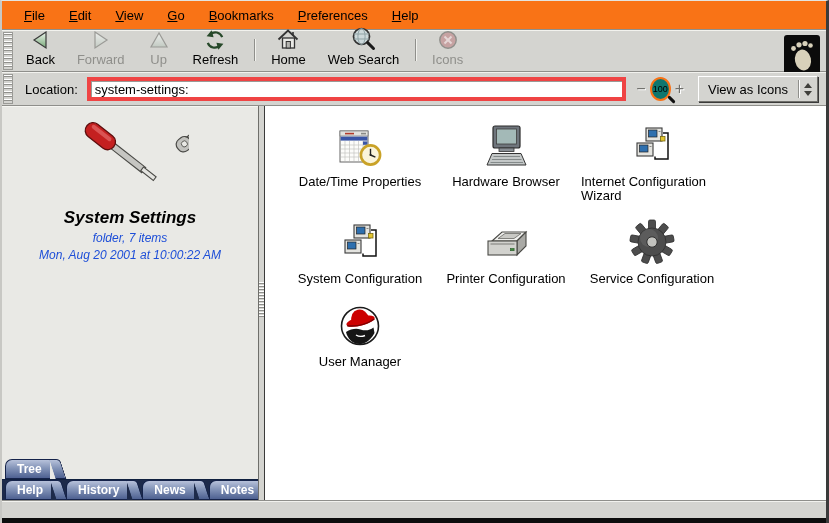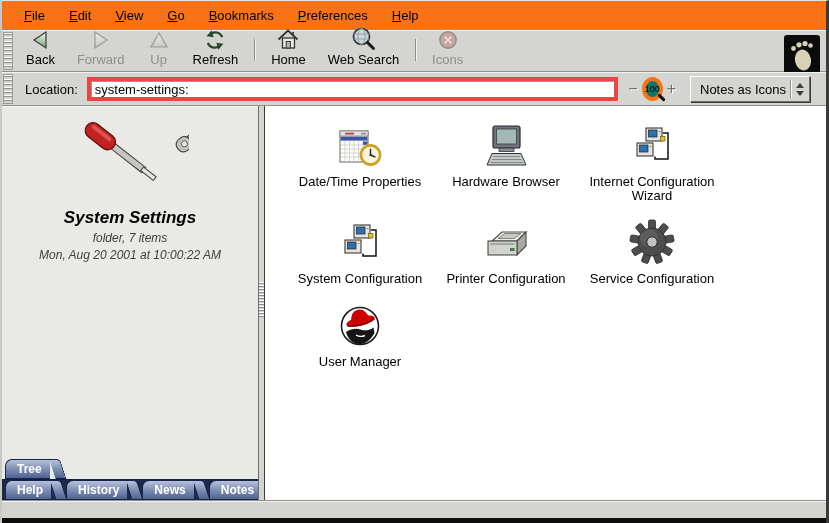--- a/index.html
+++ b/index.html
@@ -40,31 +40,31 @@
   .tb-sep { width:1px; background:#8f8f8b; margin:8px 5px 10px 5px; box-shadow:1px 0 0 #f2f2ee; }
   .tb-spacer { flex:1; }
   .throbber {
     width:36px; height:44px; margin-top:4px; background:#0b0b0b; border-radius:3px;
     display:flex; align-items:center; justify-content:center;
   }
   
   .locationbar {
     height:34px; display:flex; align-items:center;
     border-top:1px solid #f2f2ee; border-bottom:1px solid #8f8f8b;
-    background:#d4d4d0; flex:0 0 auto; padding-right:16px;
+    background:#d4d4d0; flex:0 0 auto; padding-right:8px;
   }
   .loc-label { margin:0 9px 0 10px; }
   .loc-input {
     flex:1; height:24px; border:4px solid #ef4444; box-shadow:inset 1px 1px 0 #9a9a96;
     font:13px "Liberation Sans","DejaVu Sans",sans-serif; padding:0 4px; background:#fff;
   }
   .zoom-ctrl { display:flex; align-items:center; margin:0 6px 0 10px; gap:4px; }
   .zoom-minus,.zoom-plus { font-size:16px; color:#6f6f6b; text-shadow:1px 1px 0 #fff; cursor:default; line-height:10px; }
   .zoom-lens {
-    position:relative; width:21px; height:24px; border:4px solid #f97316; border-radius:50%;
+    position:relative; width:21px; height:24px; border:2px solid #f97316; border-radius:50%;
     display:flex; align-items:center; justify-content:center; font-size:9px; background:#0f766e;
   }
   .zoom-lens::after {
     content:""; position:absolute; width:9px; height:3px; background:#111;
     right:-7px; bottom:-2px; transform:rotate(45deg); border-radius:2px;
   }
   .view-dropdown {
     width:120px; height:26px; margin-left:8px; display:flex; align-items:center;
     background:#d4d4d0; padding-left:9px;
     border-top:1px solid #fff; border-left:1px solid #fff;
@@ -77,21 +77,21 @@
   .arr-up { width:0; height:0; border-left:4px solid transparent; border-right:4px solid transparent; border-bottom:5px solid #3f3f3b; }
   .arr-dn { width:0; height:0; border-left:4px solid transparent; border-right:4px solid transparent; border-top:5px solid #3f3f3b; }
   
   .main { flex:1; display:flex; min-height:0; }
   .sidebar {
     width:256px; background:#e9e9e5; display:flex; flex-direction:column;
     border-top:1px solid #f6f6f2;
   }
   .sb-head { text-align:center; padding-top:12px;font-style:italic; }
   .sb-title { font-size:17px; font-weight:bold; margin-top:4px; }
-  .sb-meta { font-size:12px; margin-top:3px; color:#404040; }
+  .sb-meta { font-size:12px; margin-top:3px; color:#1d4ed8; }
   .sb-fill { flex:1; }
   .tab {
     position:relative; height:20px; line-height:19px; padding:0 8px 0 11px; margin-right:15px;
     color:#fff; font-weight:bold; font-size:12px; white-space:nowrap;
     background:linear-gradient(#b7c1da,#8394b8 45%,#4e6191);
     border:1px solid #15234a; border-right:none; border-radius:7px 0 0 0;
   }
   .tab::after {
     content:""; position:absolute; top:-1px; bottom:-1px; right:-10px; width:10px;
     background:linear-gradient(#b7c1da,#8394b8 45%,#4e6191);
@@ -116,21 +116,21 @@
   .divider .grip-marks {
     position:absolute; top:176px; left:0; right:0; height:36px;
     background:repeating-linear-gradient(180deg,#fff 0 1px,#8f8f8b 1px 2px,#d4d4d0 2px 3px);
   }
   .content { flex:1; background:#fff; overflow:hidden; }
   .icon-grid {
     display:grid; grid-template-columns:repeat(3,146px); padding:10px 0 0 22px; row-gap:10px;
   }
   .icon-cell { display:flex; flex-direction:column; align-items:center; }
   .icon-cell .cell-ico { height:54px; display:flex; align-items:flex-end; justify-content:center; }
-  .icon-cell .cell-label { font-size:13px; line-height:14px; text-align:center; margin-top:5px; max-width:142px; }
+  .icon-cell .cell-label { font-size:13px; line-height:14px; text-align:left; margin-top:5px; max-width:142px; }
   
   .statusbar {
     height:18px; flex:0 0 auto; background:#d4d4d0;
     border-top:1px solid #8f8f8b; box-shadow:inset 0 1px 0 #f2f2ee;
   }
   .bottom-strip { height:5px; flex:0 0 auto; background:#0d0d0d; }
 </style>
 </head>
 <body>
 
@@ -261,21 +261,21 @@
     <span class="loc-label">Location:</span>
     <input class="loc-input" type="text" value="system-settings:" style="">
     <div class="zoom-ctrl">
       <span class="zoom-minus">−</span>
       <span class="zoom-lens">
         <span>100</span>
       </span>
       <span class="zoom-plus">+</span>
     </div>
     <div class="view-dropdown">
-      <span class="dd-label">Notes as Icons</span>
+      <span class="dd-label">View as Icons</span>
       <span class="dd-sep"></span>
       <span class="dd-arrows">
         <span class="arr-up"></span>
           <span class="arr-dn"></span>
       </span>
     </div>
   </div>
 
   <div class="main">
 

